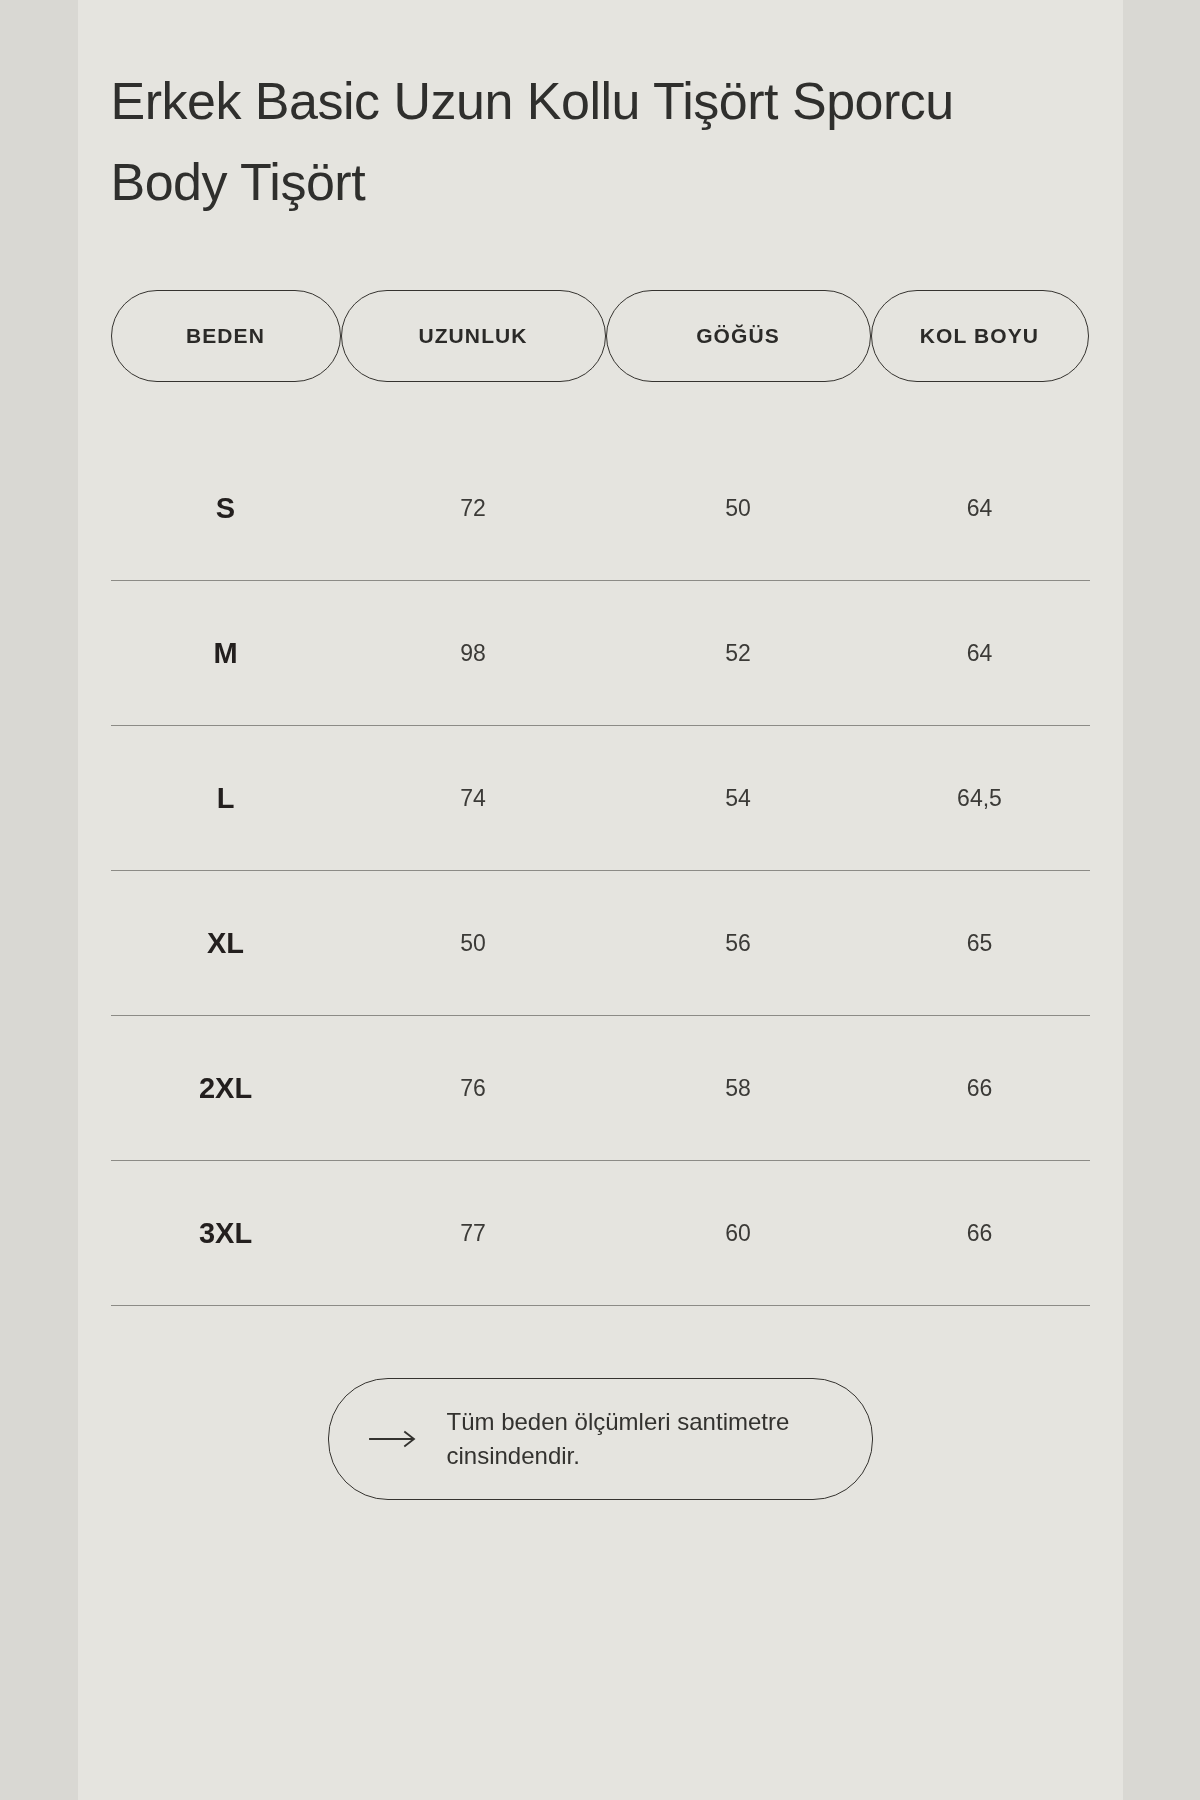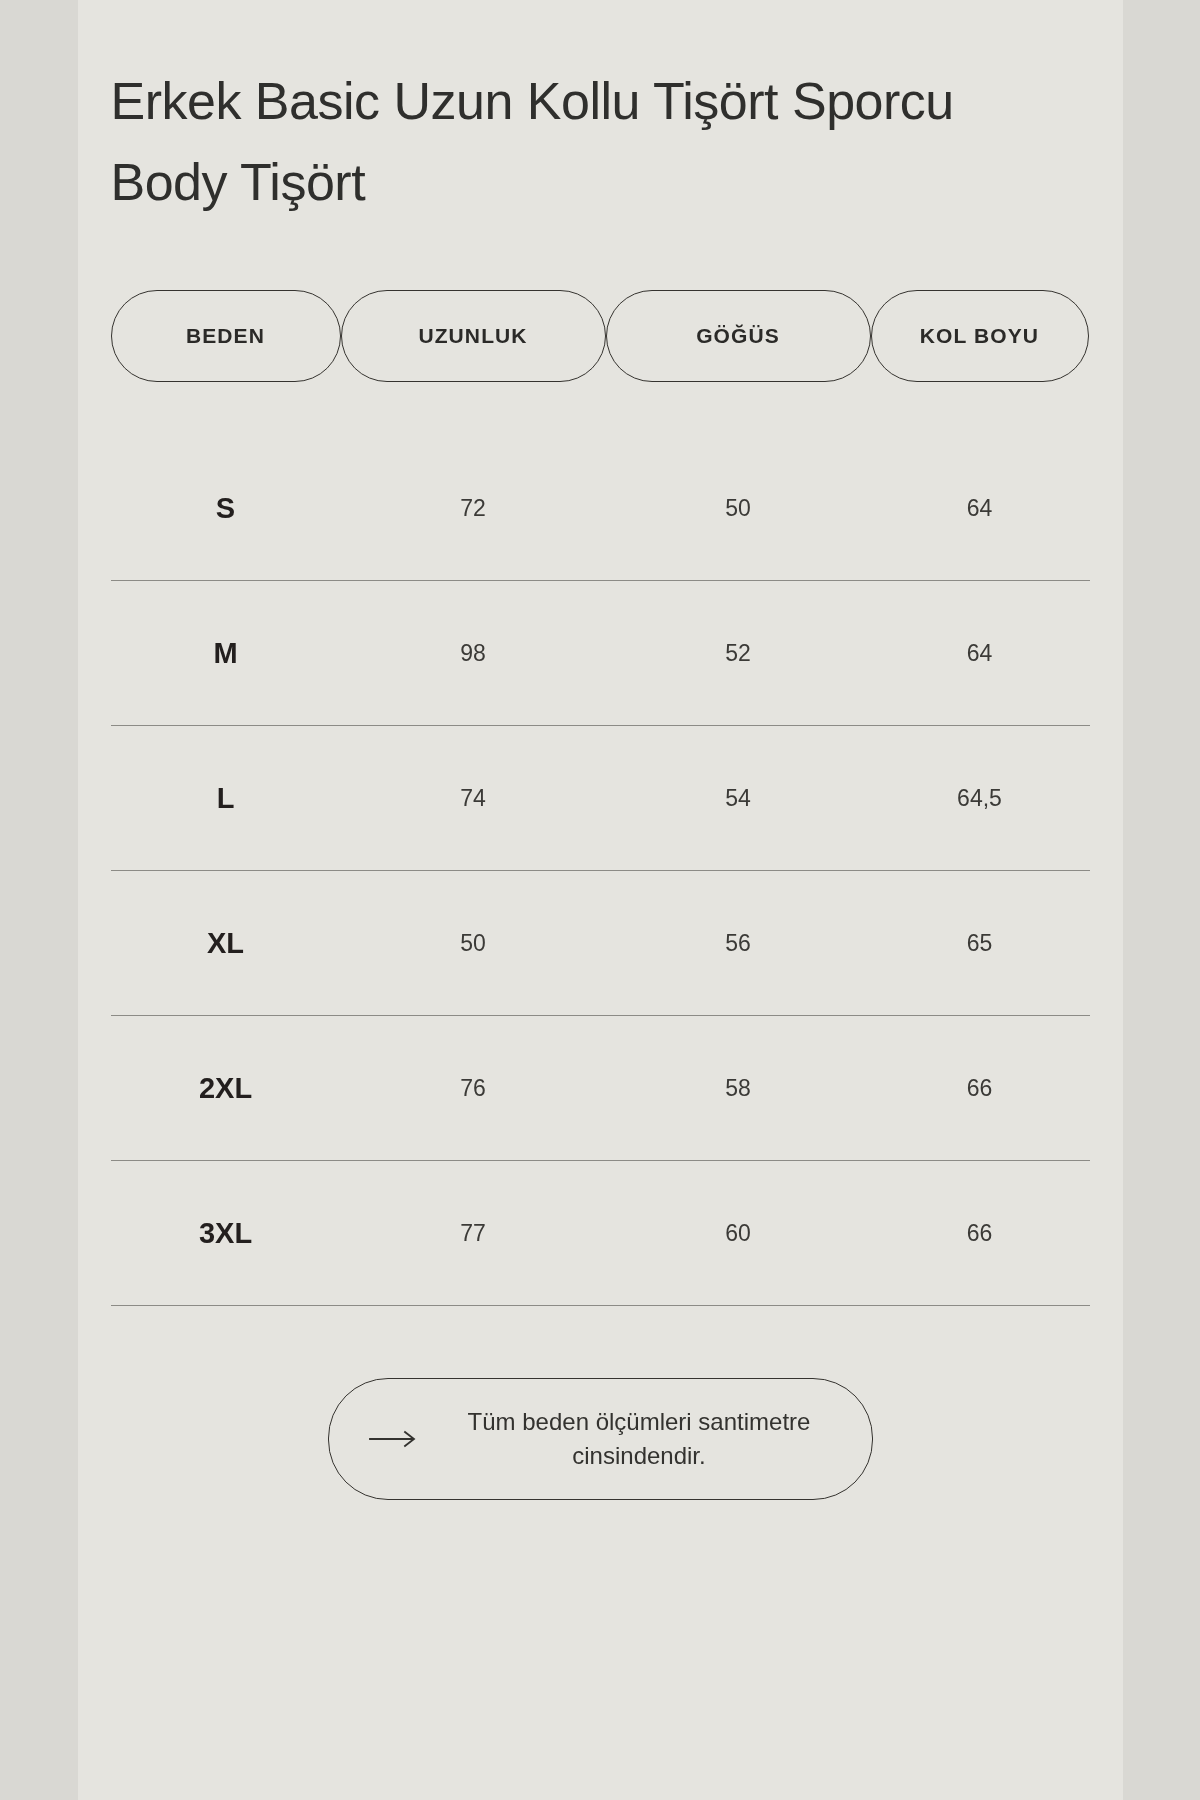--- a/index.html
+++ b/index.html
@@ -118,21 +118,20 @@
     flex: 0 0 auto;
     width: 48px;
     height: 20px;
     display: block;
   }
 
   #footer-note-text {
     font-size: 24px;
     line-height: 1.42;
     color: #33322f;
-    text-align: center;
   }
 </style>
 </head>
 <body>
 
 <div id="size-chart-card">
 
   <div id="title-block">
     <h1 id="page-title">Erkek Basic Uzun Kollu Tişört Sporcu Body Tişört</h1>
   </div>

